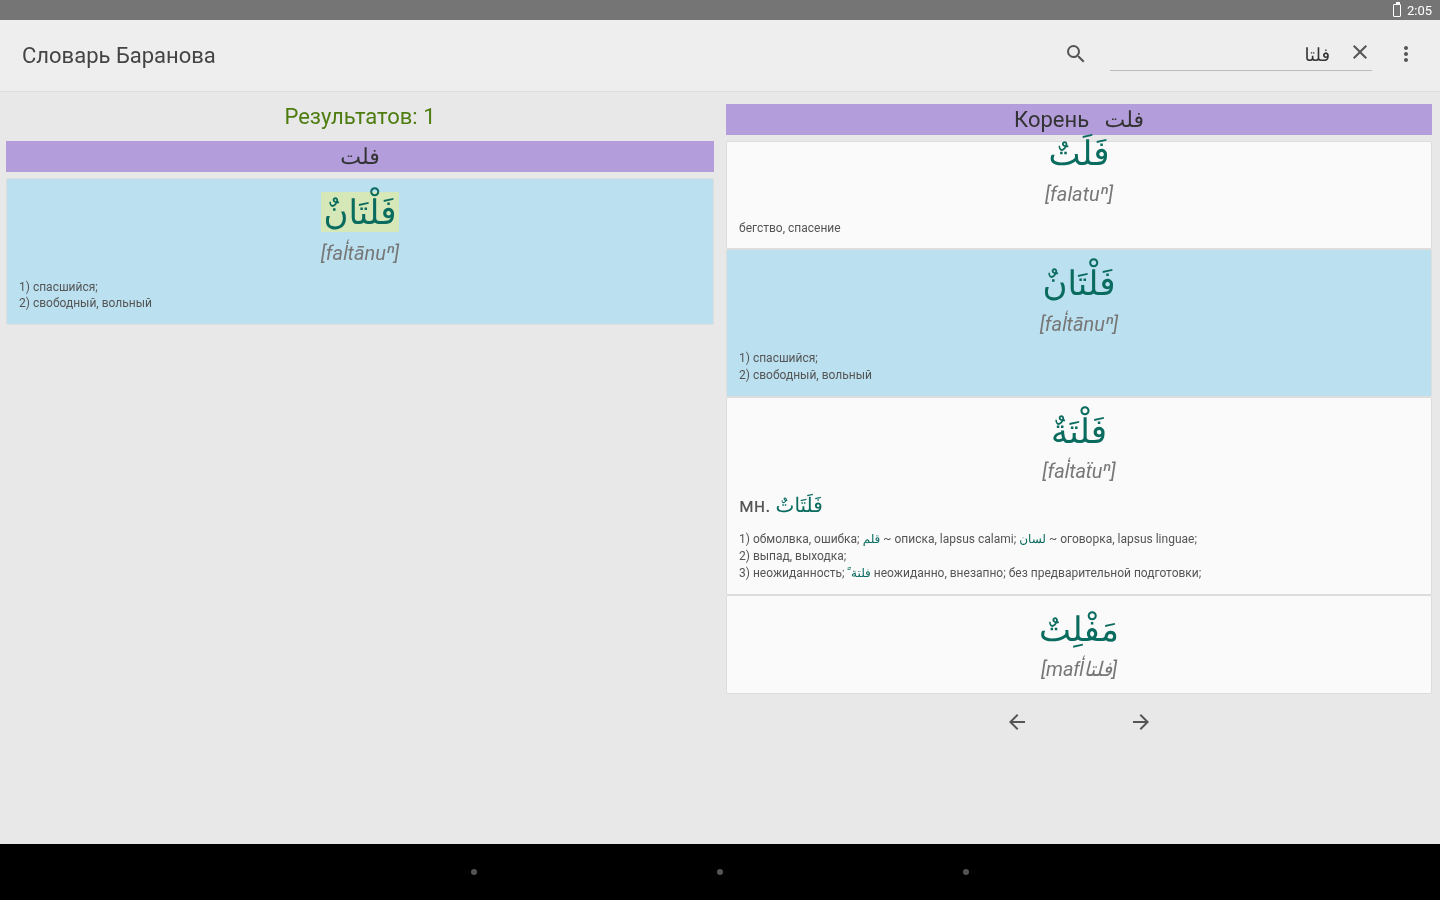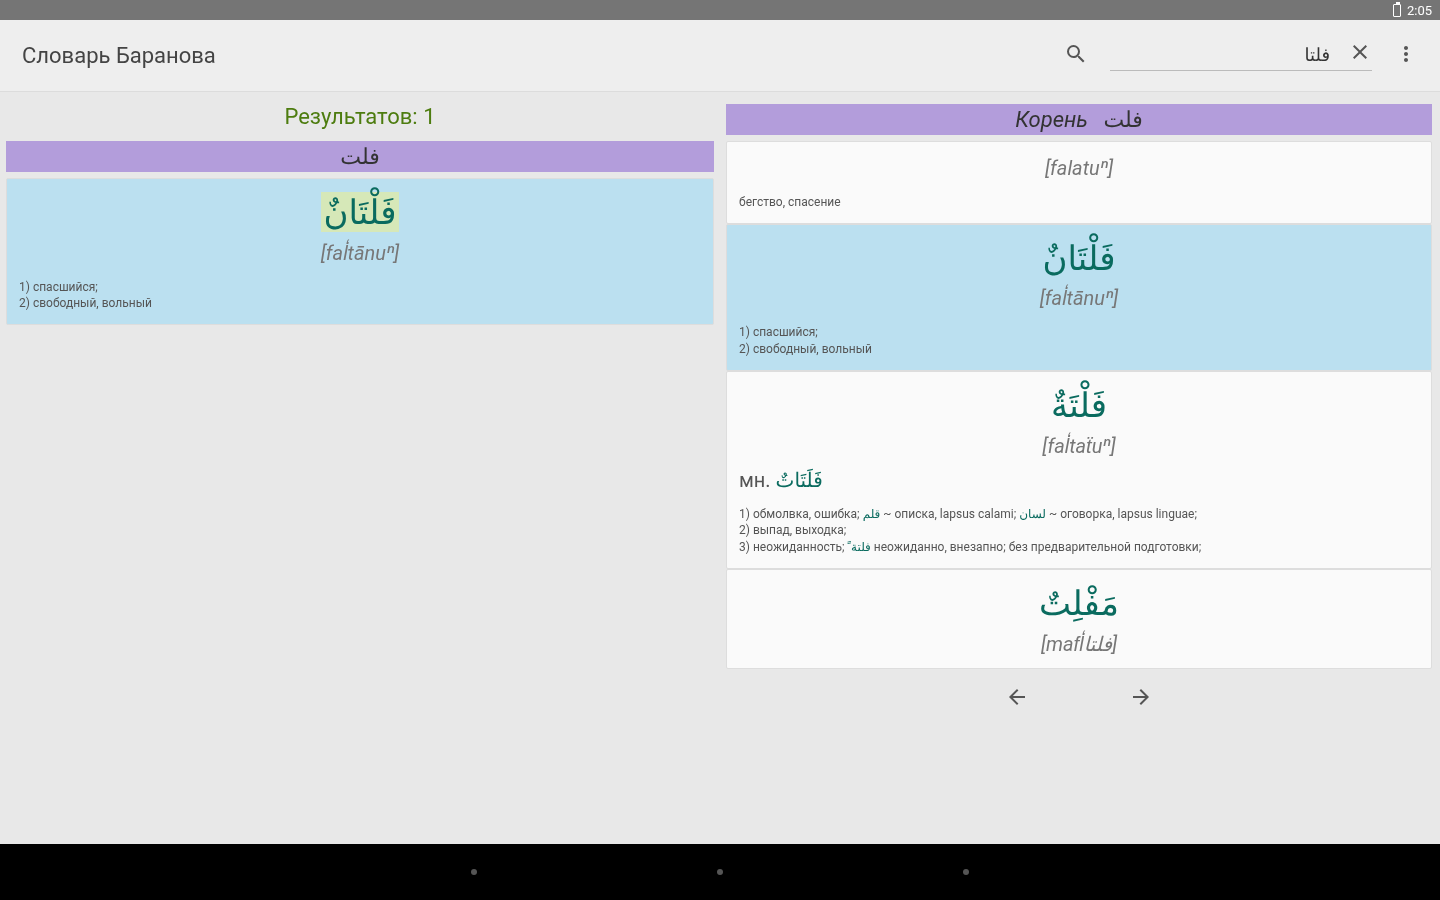--- a/index.html
+++ b/index.html
@@ -85,21 +85,21 @@
   margin-bottom: 6px;
 }
 .header-purple {
   background: #b39ddb;
   text-align: center;
   font-size: 22px;
   color: #333;
   padding: 3px 0;
 }
 .header-purple .ar { direction: rtl; font-size: 22px; }
-.root-label { margin-right: 10px; font-style: italic; }
+.root-label { margin-right: 10px; }
 .card {
   background: #fafafa;
   border: 1px solid #ddd;
   border-radius: 2px;
   padding: 10px 12px 12px 12px;
 }
 .card.highlight { background: #bbe0f0; }
 .card .arabic {
   text-align: center;
   font-size: 34px;
@@ -197,20 +197,21 @@
     </div>
   </div>
 
   <div class="right-pane">
     <div class="header-purple">
       <span class="root-label">Корень</span>
       <span class="ar">فلت</span>
     </div>
     <div id="right-entries">
         <div class="card cut-top">
+          <div class="arabic">فَلَتٌ</div>
           <div class="translit">[falatuⁿ]</div>
           <div class="body" style="white-space:pre-line">бегство, спасение</div>
         </div>
         <div class="card highlight">
           <div class="arabic">فَلْتَانٌ</div>
           <div class="translit">[fal͏̒tānuⁿ]</div>
           <div class="body" style="white-space:pre-line">1) спасшийся;
 2) свободный, вольный</div>
         </div>
         <div class="card">

